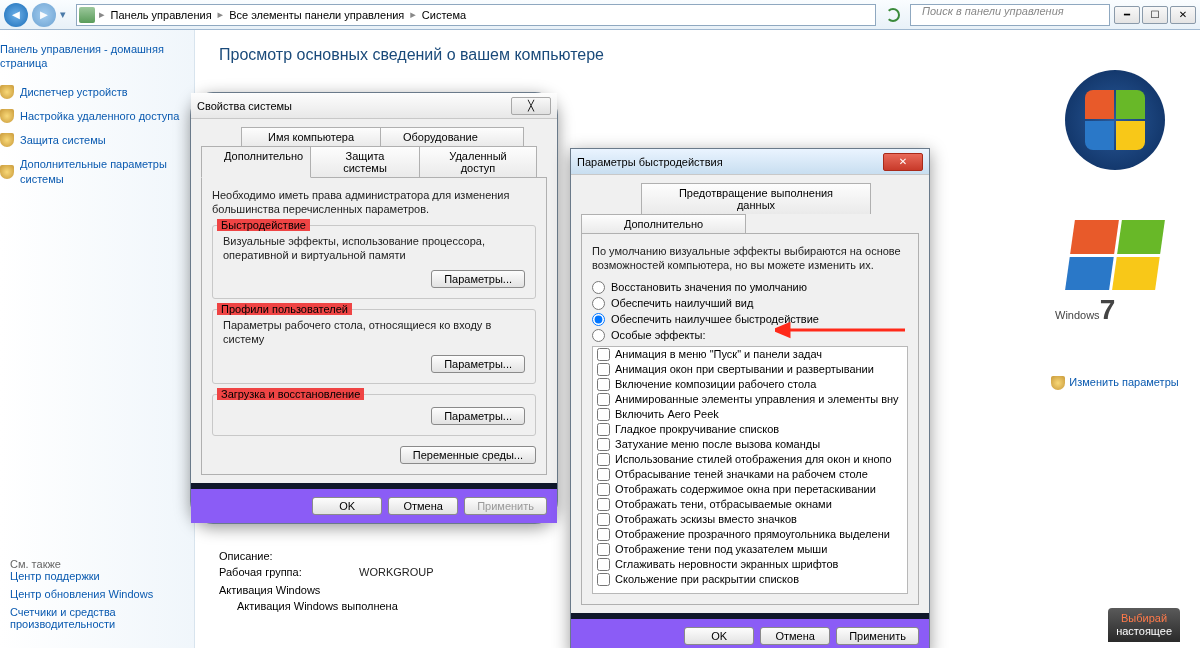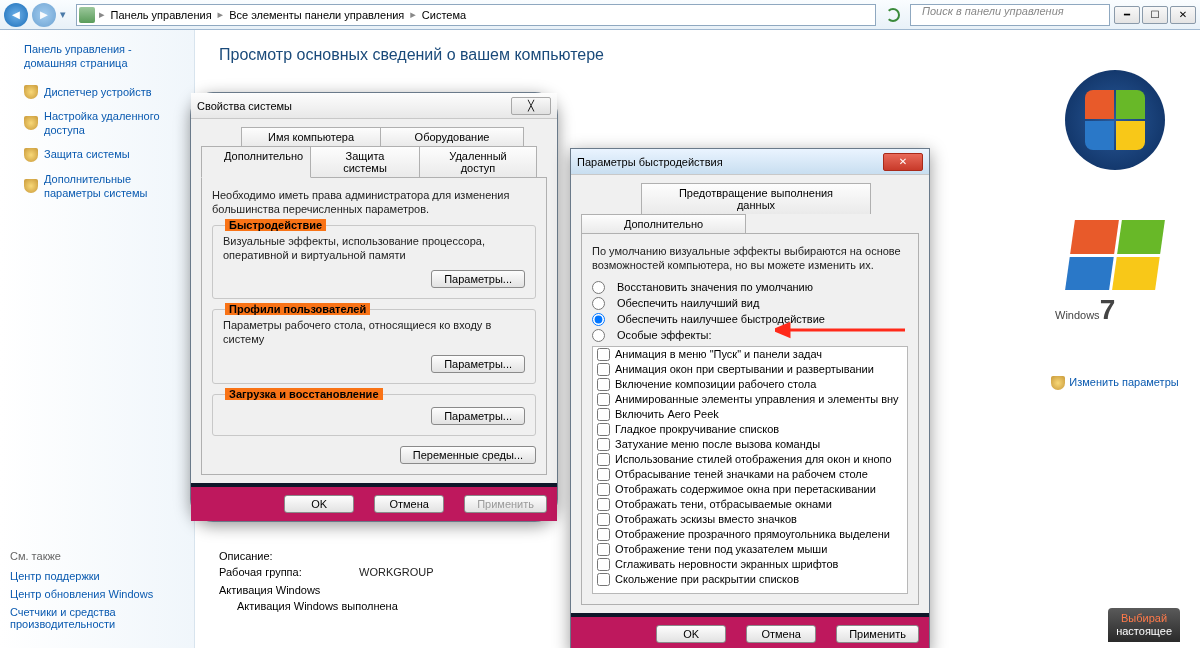--- a/index.html
+++ b/index.html
@@ -13,28 +13,28 @@
 .breadcrumb-bar { flex: 1; height: 22px; background: #fff; border: 1px solid #8fa8c0; display: flex; align-items: center; padding: 0 2px; gap: 2px; }
 .bc-icon { width: 16px; height: 16px; background: linear-gradient(#9cc89c, #5a9c5a); border-radius: 2px; }
 .bc-sep { color: #888; padding: 0 2px; }
 .bc-item { padding: 0 2px; }
 .search-bar { width: 200px; height: 22px; background: #fff; border: 1px solid #8fa8c0; display: flex; align-items: flex-start; padding: 0 11px; color: #888; font-style: italic; }
 .window-controls { display: flex; gap: 2px; }
 .win-ctrl { width: 26px; height: 18px; border: 1px solid #8a9aaa; background: linear-gradient(#f8f8f8, #e4e4e4); display: flex; align-items: center; justify-content: center; font-size: 10px; border-radius: 2px; }
 
 
 .main { display: flex; height: calc(100% - 30px); }
-.sidebar { width: 195px; background: linear-gradient(to right, #fff, #f0f6fb); padding: 12px 24px; border-right: 1px solid #d8e4ee; }
+.sidebar { width: 195px; background: linear-gradient(to right, #fff, #f0f6fb); padding: 12px 0; border-right: 1px solid #d8e4ee; }
 .sidebar-title { color: #0a5ab0; margin-bottom: 14px; line-height: 1.3; }
 .sidebar-link { display: flex; align-items: center; gap: 6px; color: #0a5ab0; margin-bottom: 10px; cursor: pointer; line-height: 1.3; }
 .sidebar-icon { width: 14px; height: 14px; flex-shrink: 0; }
 .shield { background: radial-gradient(#f8d878, #c89838); border-radius: 2px 2px 50% 50%; }
 .refresh { border: 2px solid #3a8a3a; border-radius: 50%; border-left-color: transparent; }
 .sidebar-footer { position: absolute; bottom: 12px; left: 10px; width: 175px; }
-.sidebar-footer-title { color: #666; margin-bottom: 8px; }
+.sidebar-footer-title { color: #666; }
 .sidebar-footer-link { color: #0a5ab0; margin-bottom: 6px; cursor: pointer; }
 
 .content { flex: 1; padding: 16px 24px; position: relative; }
 .page-title { font-size: 16px; color: #1a4a7a; font-weight: normal; margin-bottom: 10px; }
 .row { display: flex; margin-bottom: 4px; }
 .row-label { width: 140px; }
 .row-value { color: #222; }
 .section-title { margin-top: 6px; margin-bottom: 4px; }
 
 
@@ -61,28 +61,28 @@
 .dialog-close { width: 40px; height: 18px; border: 1px solid #a8a8a8; background: linear-gradient(#f8f8f8, #e0e0e0); border-radius: 2px; text-align: center; font-size: 10px; line-height: 16px; }
 .dialog-close.red { background: linear-gradient(#e86a5a, #c83a2a); color: #fff; border-color: #a82a1a; }
 .dialog-body { padding: 8px 10px; }
 
 .tabs { display: flex; flex-wrap: wrap; }
 .tab { padding: 3px 22px; background: linear-gradient(#fdfdfd, #eaeaea); border: 1px solid #b0b0b0; border-bottom: none; margin-right: -1px; cursor: pointer; position: relative; }
 .tab.active { background: #f0f0f0; z-index: 2; border-bottom: 1px solid #f0f0f0; margin-bottom: -1px; }
 .tab-panel { border: 1px solid #b0b0b0; background: #f0f0f0; padding: 10px; }
 
 .groupbox { border: 1px solid #c8c8c8; border-radius: 3px; padding: 8px 10px 10px; margin-bottom: 10px; position: relative; }
-.groupbox-title { position: absolute; top: -7px; left: 12px; background: #f97316; padding: 0 4px; font-size: 11px; font-weight: bold; }
+.groupbox-title { position: absolute; top: -7px; left: 4px; background: #ef4444; padding: 0 4px; font-size: 11px; }
 .group-desc { margin-bottom: 8px; color: #222; line-height: 1.3; }
 .btn { padding: 2px 12px; background: linear-gradient(#fdfdfd, #e2e2e2); border: 1px solid #8a8a8a; border-radius: 3px; cursor: pointer; min-width: 70px; text-align: center; }
 .btn.disabled { color: #9a9a9a; }
 .btn-row { display: flex; justify-content: flex-end; gap: 6px; margin-top: 4px; }
-.dialog-buttons { display: flex; justify-content: flex-end; gap: 20px; padding: 8px 10px; border-top: 4px solid #0f172a; background: #be185d; }
-
-.radio-row { display: flex; align-items: center; gap: 12px; margin: 3px 0; }
+.dialog-buttons { display: flex; justify-content: flex-end; gap: 6px; padding: 8px 10px; border-top: 6px solid #0f172a; background: #8b5cf6; }
+
+.radio-row { display: flex; align-items: center; gap: 6px; margin: 3px 0; }
 .radio-row input { margin: 0; }
 .check-list { border: 1px solid #b8b8b8; background: #fff; height: 248px; overflow-y: scroll; margin-top: 4px; }
 .check-item { display: flex; align-items: center; gap: 5px; padding: 1px 4px; white-space: nowrap; }
 .check-item input { margin: 0; }
 
 .arrow-annot { position: absolute; pointer-events: none; }
 .arrow-line { stroke: #ff2a1a; stroke-width: 3; fill: #ff2a1a; }
 
 .promo-badge { position: absolute; right: 20px; bottom: 6px; background: linear-gradient(#5a5a5a,#2a2a2a); color:#fff; padding:4px 8px; border-radius:4px 4px 0 0; font-size:10px; text-align:center; line-height:1.2;}
 .promo-badge .red{color:#ff7a4a}
@@ -188,21 +188,21 @@
 
 <div class="dialog" style="left:190px; top:92px; width:368px;border-radius:23px;">
   <div class="dialog-titlebar">
     <span>Свойства системы</span>
     <span class="spacer"></span>
     <div class="dialog-close">╳</div>
   </div>
   <div class="dialog-body">
     <div class="tabs" style="padding-left:40px">
       <div class="tab" style="width:140px;text-align:center">Имя компьютера</div>
-      <div class="tab" style="width:144px;text-align:center">Оборудование</div>
+      <div class="tab" style="width:144px;">Оборудование</div>
     </div>
     <div class="tabs">
       <div class="tab active" style="width:110px;text-align:center">Дополнительно</div>
       <div class="tab" style="width:110px;text-align:center">Защита системы</div>
       <div class="tab" style="width:118px;text-align:center">Удаленный доступ</div>
     </div>
     <div class="tab-panel">
       <div class="group-desc">Необходимо иметь права администратора для изменения большинства перечисленных параметров.</div>
 
       <div class="groupbox">

